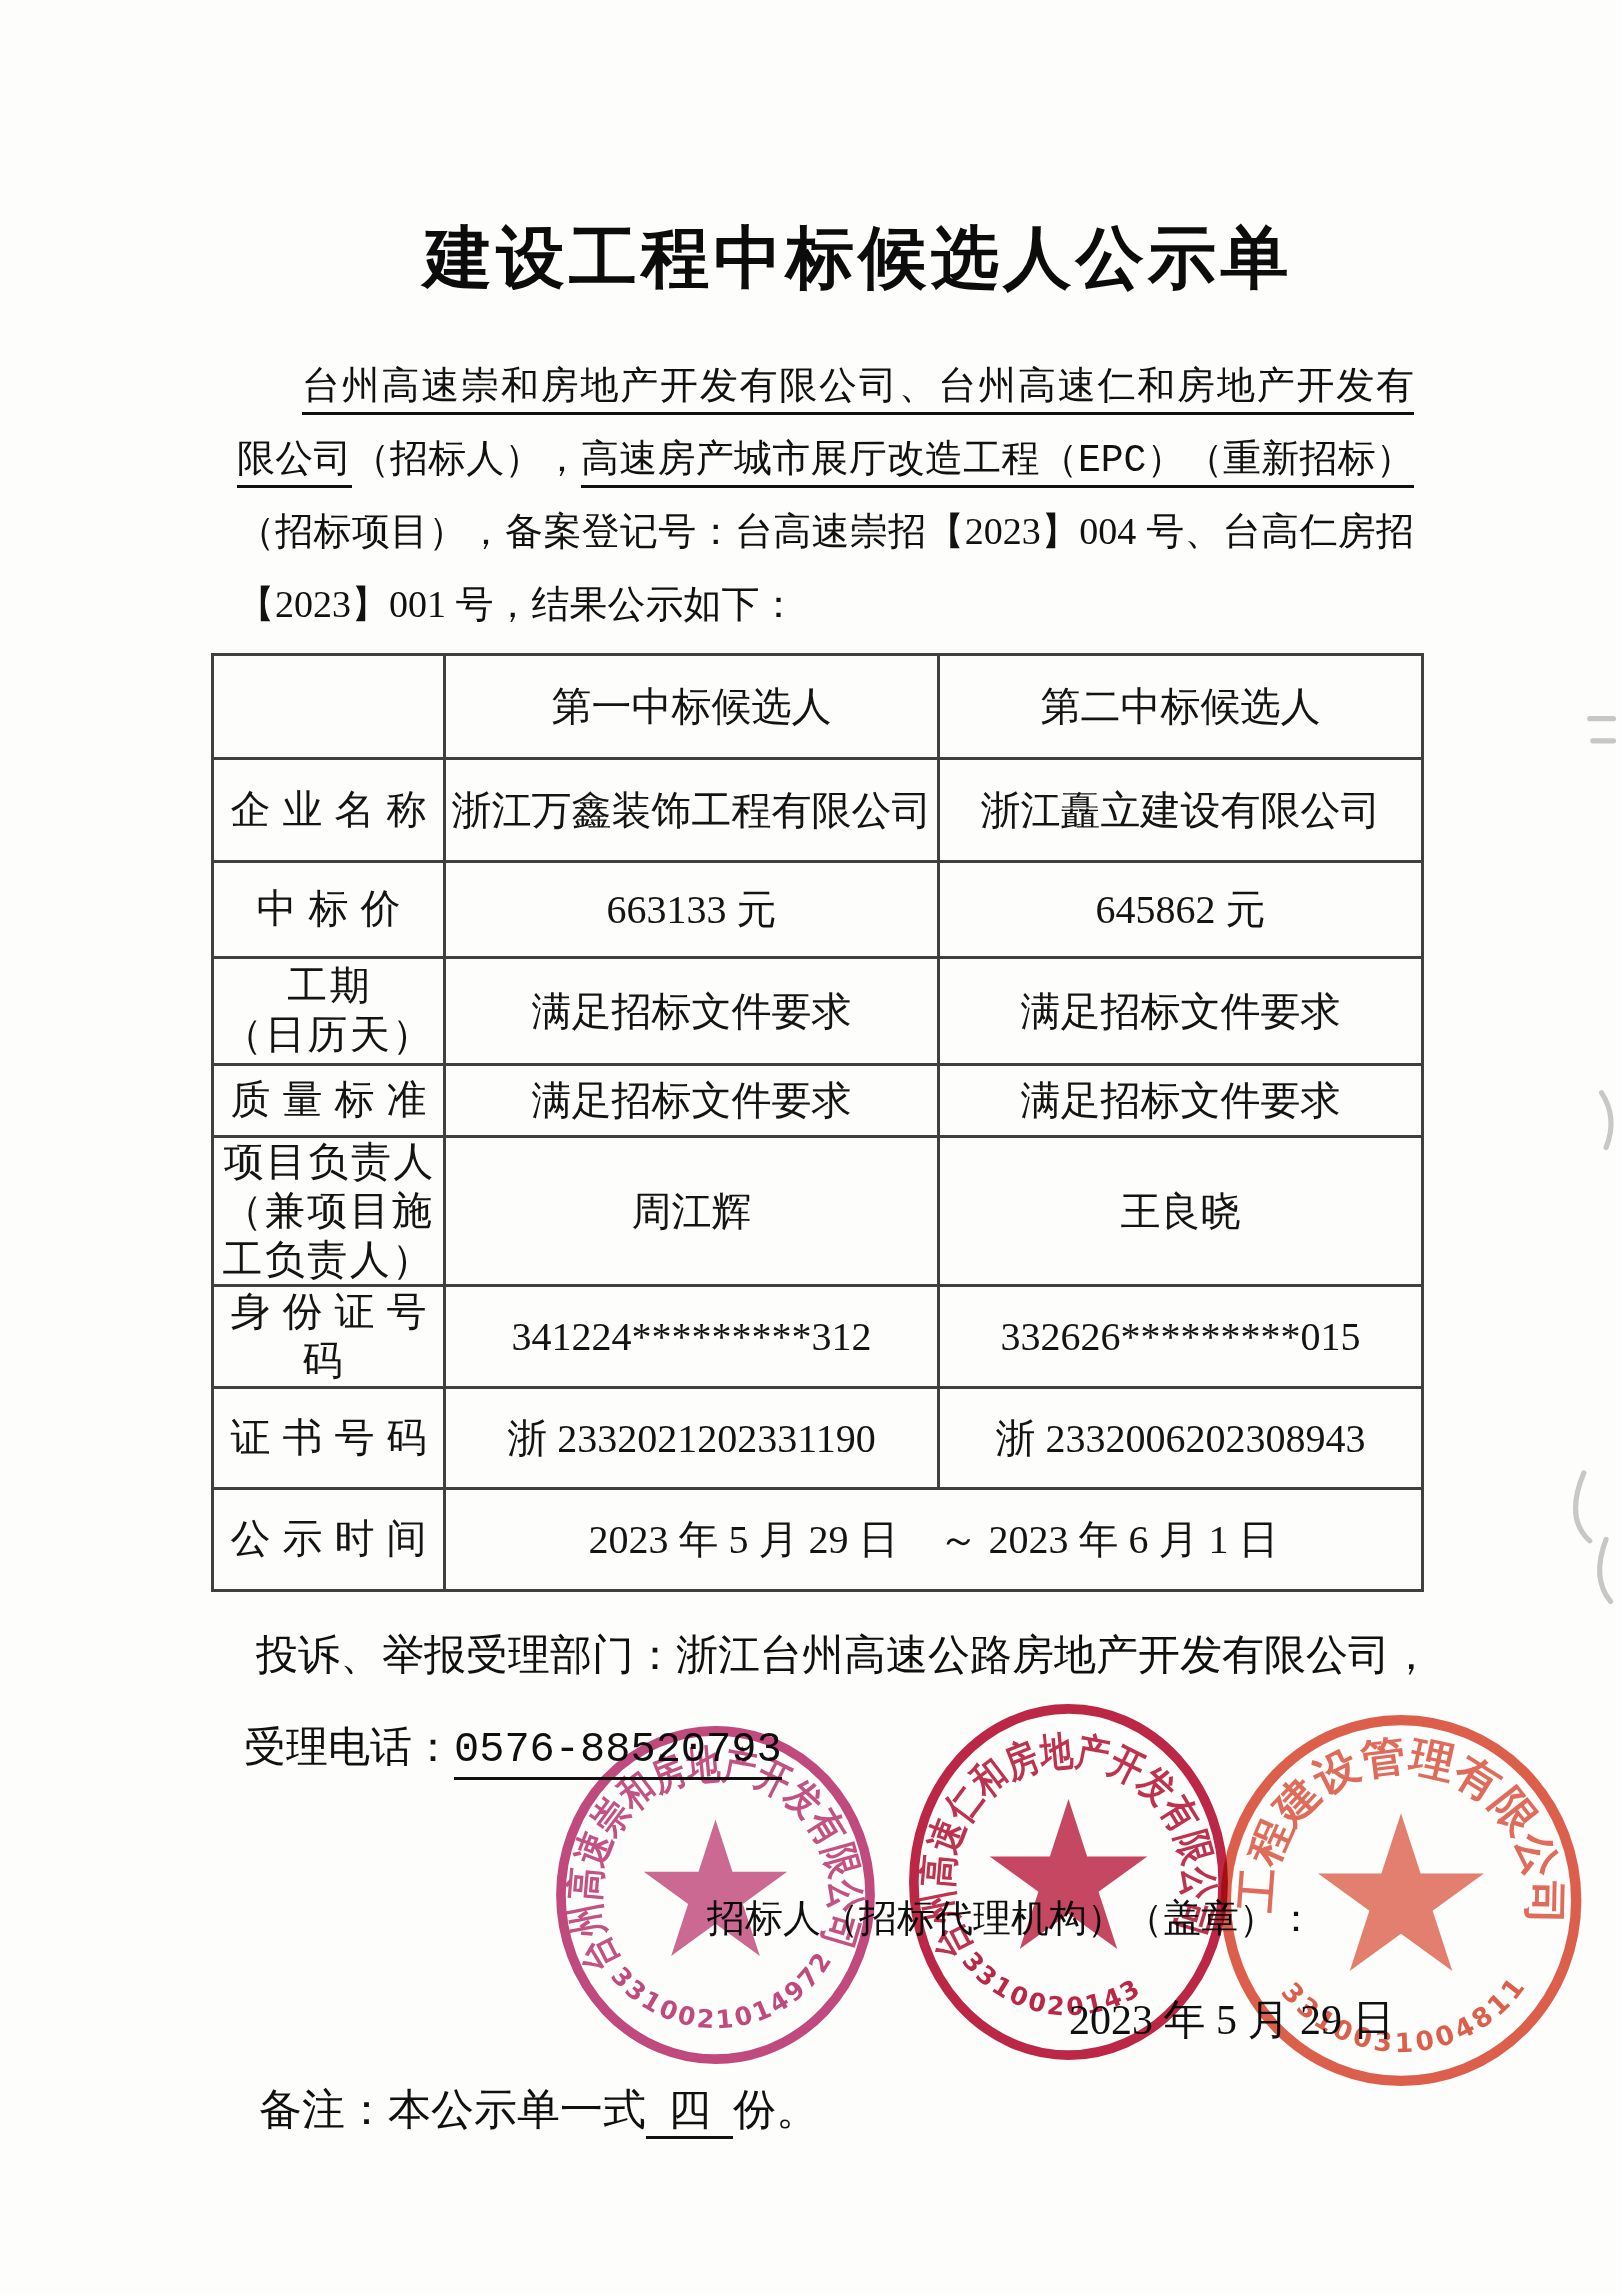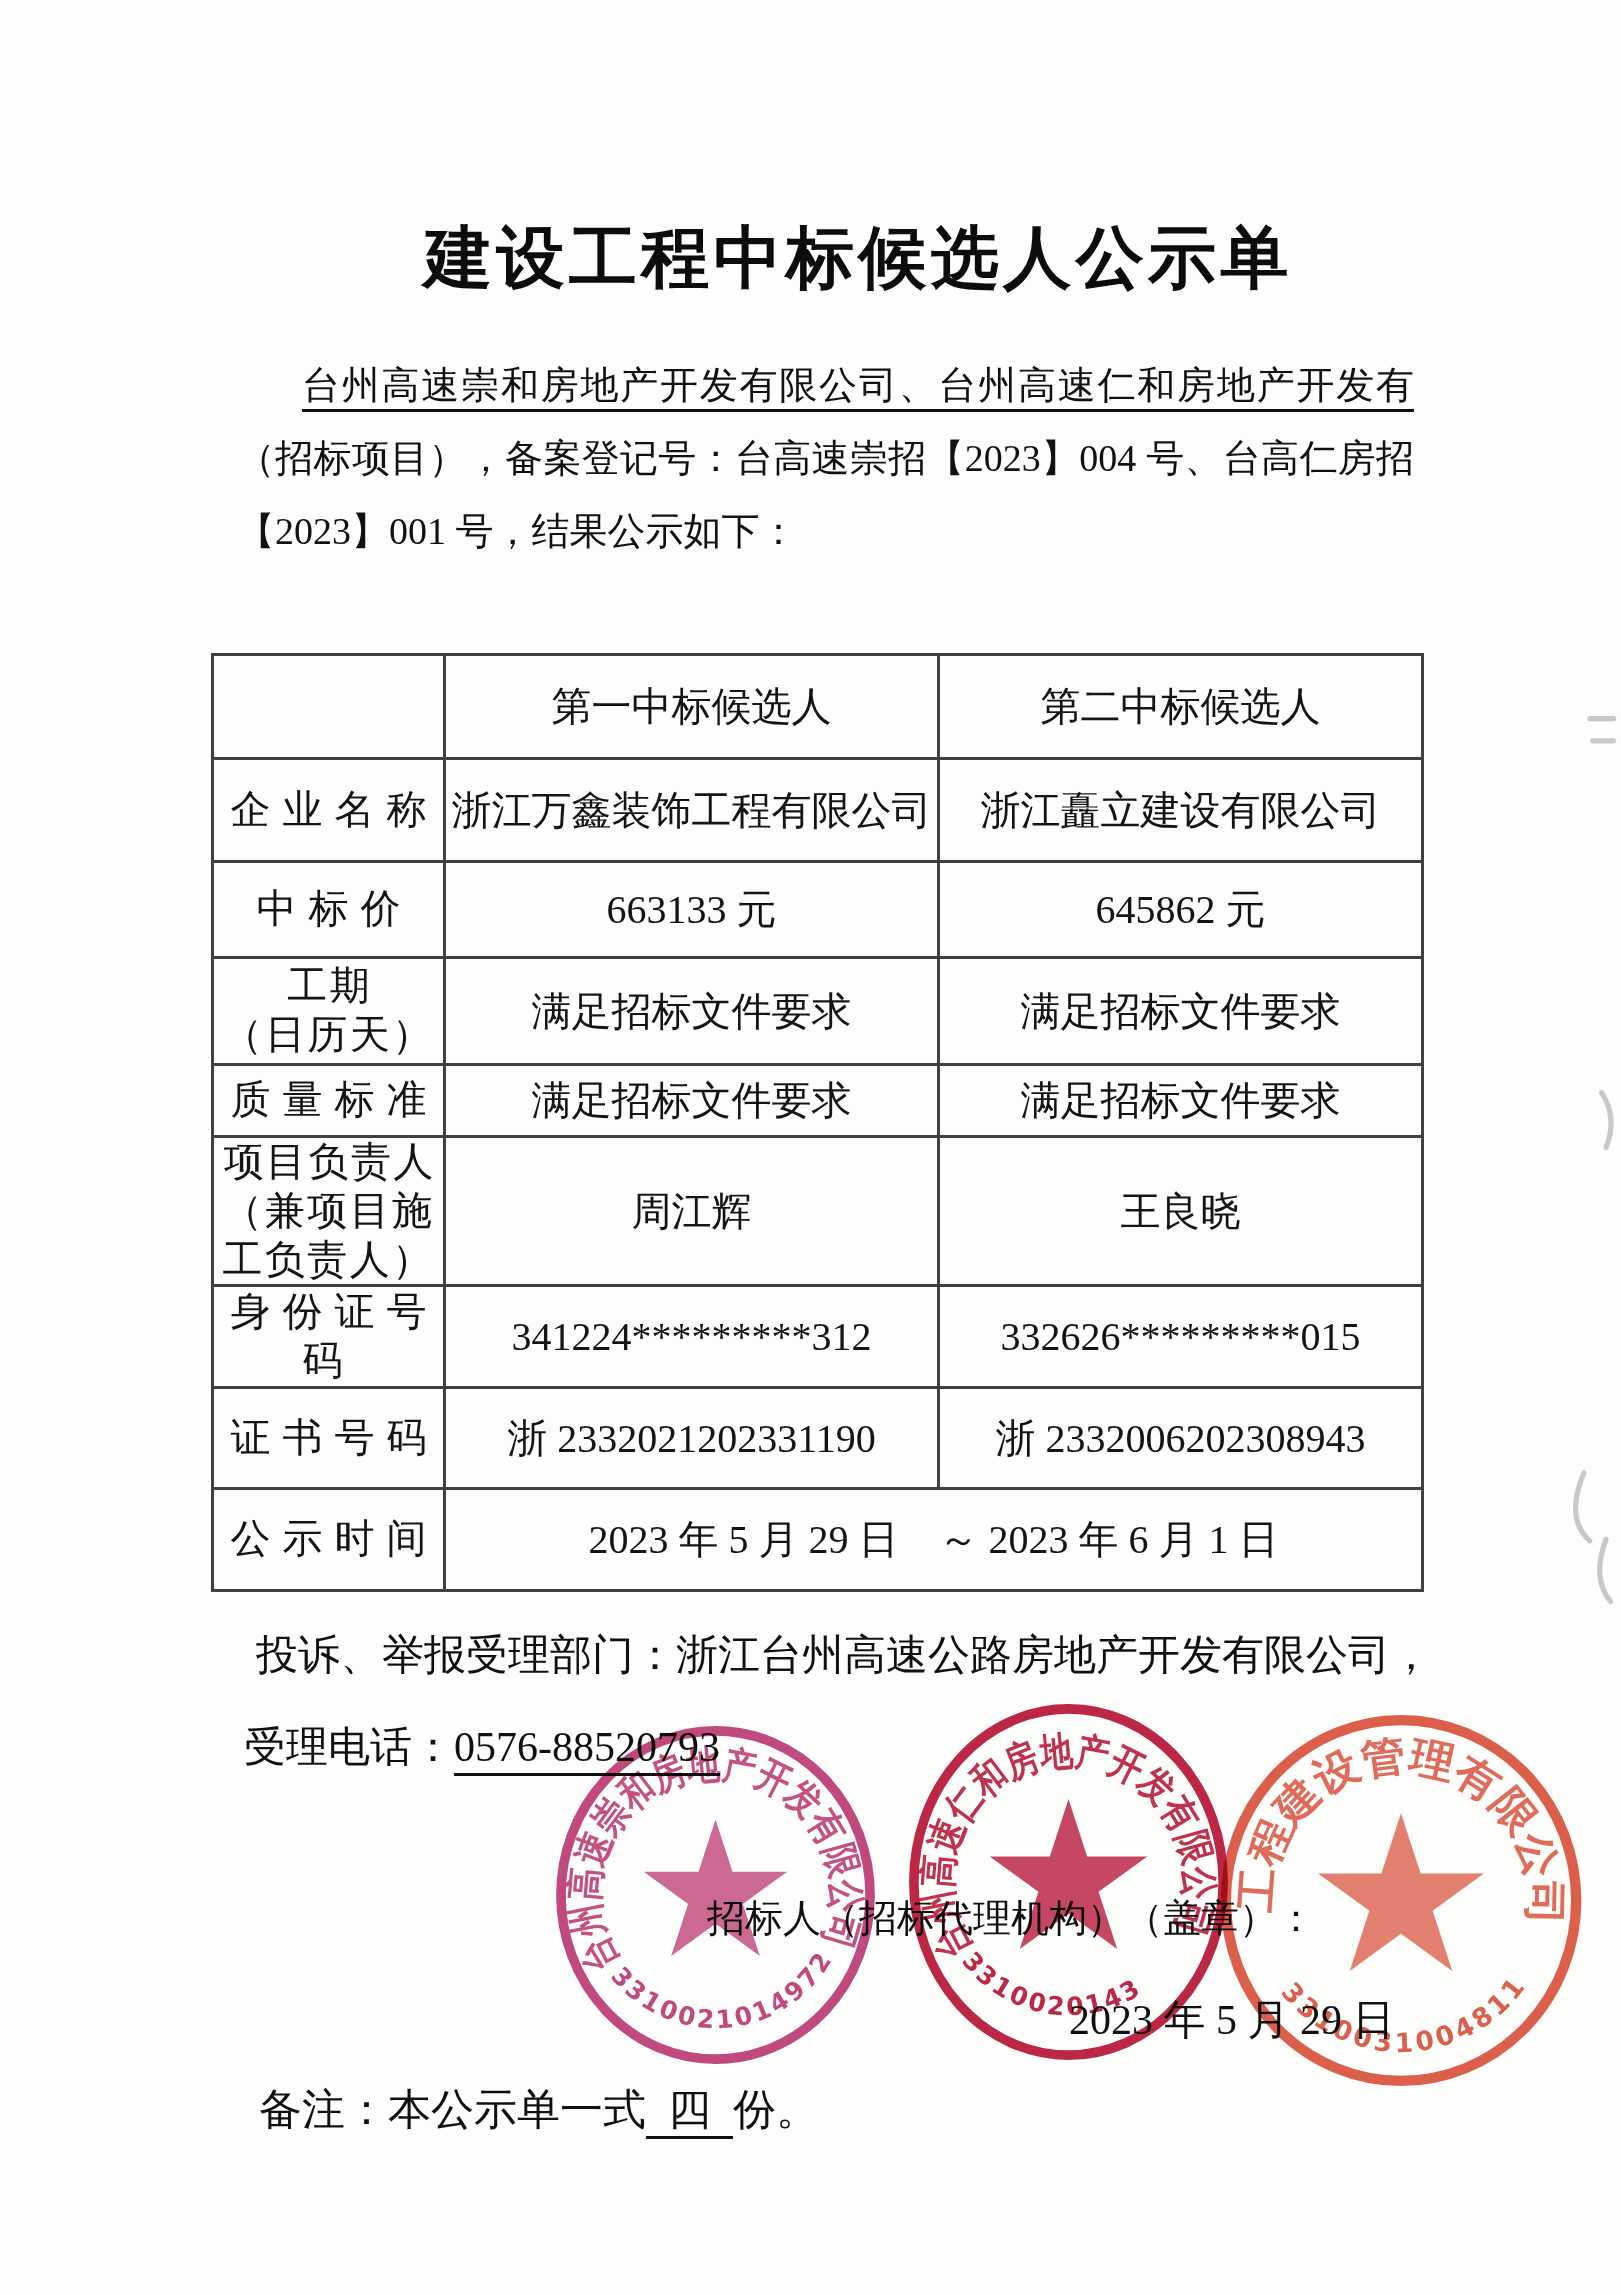--- a/index.html
+++ b/index.html
@@ -13,21 +13,21 @@
     font-family:"DejaVu Sans","Liberation Sans",sans-serif;
     font-weight:900;font-size:68px;letter-spacing:4.4px;color:#0c0c0c;margin:0;padding-left:48px;
   }
   .intro{position:absolute;left:237px;top:349px;width:1177px;font-size:38px;color:#111;}
   .intro .ln{
     height:73px;line-height:73px;white-space:nowrap;
     text-align:justify;text-align-last:justify;text-justify:inter-character;
   }
   .intro .ln.first{text-indent:65px;}
   .intro .ln.last{text-align-last:left;}
-  .u{border-bottom:3.7px solid #111;padding-bottom:3px;}
+  .u{border-bottom:3.7px solid #111;padding-bottom:3px;font-family:Liberation Mono, monospace;}
   table.result{
     position:absolute;left:211px;top:653px;width:1211px;
     border-collapse:collapse;table-layout:fixed;
   }
   table.result td{
     border:3px solid #404040;text-align:center;vertical-align:middle;
     font-size:40px;color:#141414;padding:0 4.4px;
   }
   td.c1{font-size:38px;letter-spacing:.3em;text-indent:.3em;white-space:pre-line;line-height:1.22;}
   tr.tight td.c1{letter-spacing:.06em;text-indent:.06em;}
@@ -38,20 +38,21 @@
   .stamp text{font-family:"DejaVu Sans","Liberation Sans",sans-serif;font-weight:bold;}
   .edge-marks{position:absolute;left:0;top:0;z-index:1;}
 </style>
 </head>
 <body>
 
 <h1 class="page-title">建设工程中标候选人公示单</h1>
 
 <div class="intro">
   <div class="ln first"><span class="u">台州高速崇和房地产开发有限公司、台州高速仁和房地产开发有</span></div>
+  <div class="ln"><span class="u">限公司</span><span>（招标人），</span><span class="u">高速房产城市展厅改造工程（EPC）（重新招标）</span></div>
   <div class="ln">（招标项目），备案登记号：台高速崇招【2023】004 号、台高仁房招</div>
   <div class="ln last">【2023】001 号，结果公示如下：</div>
 </div>
 
 <table class="result">
   <colgroup>
       <col style="width:232px">
       <col style="width:494px">
       <col style="width:484px">
     </colgroup>

